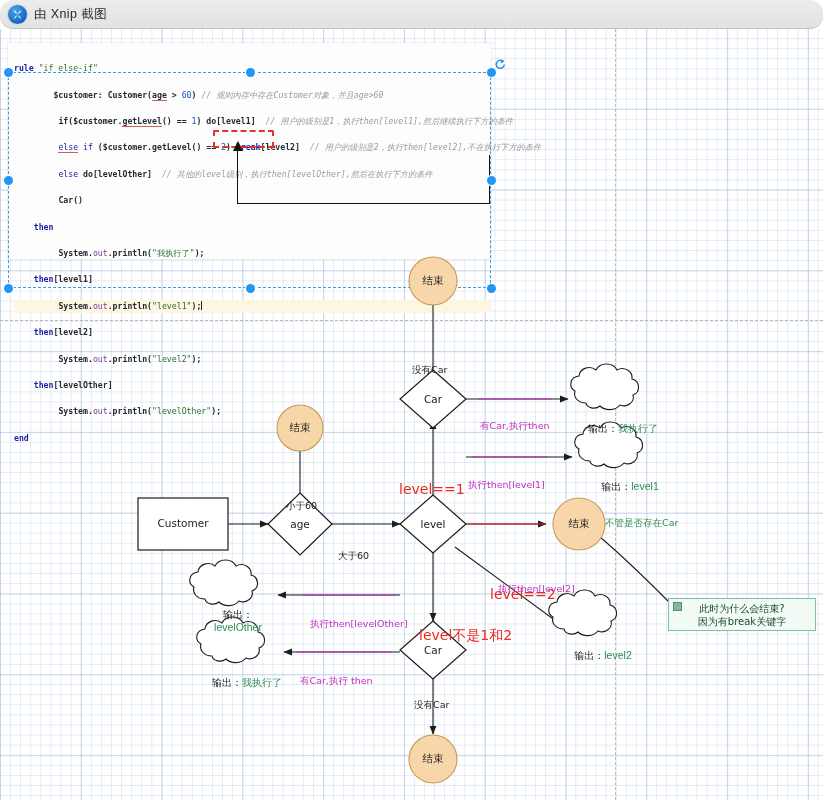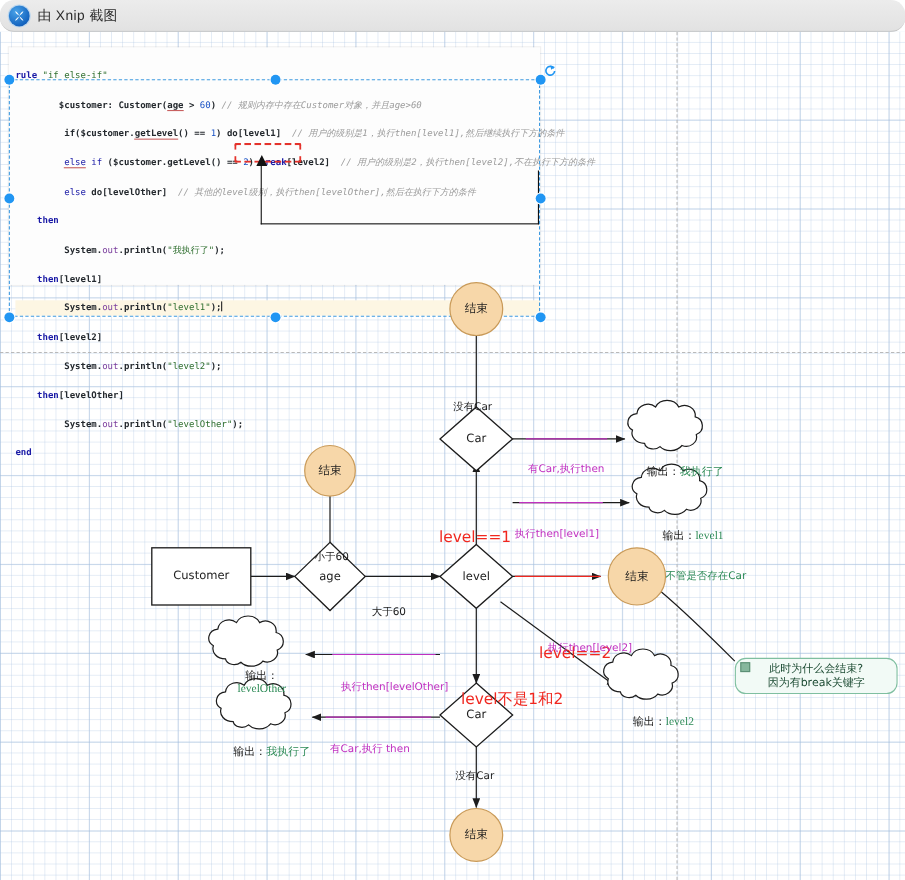--- a/index.html
+++ b/index.html
@@ -114,27 +114,27 @@
     font-family:"DejaVu Sans","Liberation Sans",sans-serif;
   }
   .lab-black{color:#1c1c1c;}
   .lab-magenta{color:#c030c0;}
   .lab-red{color:#f0271f;font-size:14px;}
   .lab-green{color:#2e8b57;}
   .cloud-txt{
     position:absolute;font-size:10px;color:#1c1c1c;text-align:center;
     font-family:"DejaVu Sans","Liberation Sans",sans-serif;white-space:nowrap;
   }
-  .cloud-txt .g{color:#2e8b57;font-family:Liberation Serif, serif;font-size:10.5px;}
+  .cloud-txt .g{color:#2e8b57;font-family:Liberation Sans, sans-serif;font-size:10.5px;}
   .cloud-txt .g2{color:#2e8b57;font-family:"DejaVu Sans","Liberation Sans",sans-serif;}
 
   
   #note-green{
     position:absolute;left:668px;top:569px;width:148px;height:33px;
-    background:#f2faf6;border:1px solid #7fbfa0;border-radius:10px;
+    background:#f2faf6;border:1px solid #7fbfa0;border-radius:0;
     box-sizing:border-box;
     display:flex;align-items:center;justify-content:center;
   }
   #note-green .t{
     font-size:10px;line-height:13px;color:#1c4b33;text-align:center;
     font-family:"DejaVu Sans","Liberation Sans",sans-serif;
   }
   #note-green .pin{
     position:absolute;left:4px;top:3px;width:7px;height:7px;
     background:#86b79d;border:1px solid #5c8f76;
@@ -157,20 +157,21 @@
   <div class="pagebreak-v" style="left:615px;"></div>
   <div class="pagebreak-h" style="top:291px;"></div>
 
   <div id="codeobj">
     <div id="code">
 <div class="ln"><span class="kw">rule</span> <span class="str">"if else-if"</span></div>
 <div class="ln"><span class="dotleader">        </span><span class="fld">$customer</span><span class="fld">: Customer(</span><span class="und fld">age</span><span class="fld"> &gt; </span><span class="num">60</span><span class="fld">)</span> <span class="cmt">// 规则内存中存在Customer对象，并且age&gt;60</span></div>
 <div class="ln"><span class="dotleader">         </span><span class="fld">if($customer.</span><span class="und fld">getLevel</span><span class="fld">()</span> <span class="fld">==</span> <span class="num">1</span><span class="fld">) do[level1]</span>  <span class="cmt">// 用户的级别是1，执行then[level1],然后继续执行下方的条件</span></div>
 <div class="ln"><span class="dotleader">         </span><span class="und kw2">else</span> <span class="kw2">if</span> <span class="fld">($customer.getLevel() ==</span> <span class="num">2</span><span class="fld">)</span> <span class="brk">break</span><span class="fld">[level2]</span>  <span class="cmt">// 用户的级别是2，执行then[level2],不在执行下方的条件</span></div>
 <div class="ln"><span class="dotleader">         </span><span class="kw2">else</span> <span class="fld">do[levelOther]</span>  <span class="cmt">// 其他的level级别，执行then[levelOther],然后在执行下方的条件</span></div>
+<div class="ln"><span class="dotleader">         </span><span class="fld">Car()</span></div>
 <div class="ln"><span class="dotleader">    </span><span class="kw">then</span></div>
 <div class="ln"><span class="dotleader">         </span><span class="fld">System.</span><span class="ital">out</span><span class="fld">.println(</span><span class="str">"我执行了"</span><span class="fld">);</span></div>
 <div class="ln"><span class="dotleader">    </span><span class="kw">then</span><span class="fld">[level1]</span></div>
 <div class="ln hl"><span class="dotleader">         </span><span class="fld">System.</span><span class="ital">out</span><span class="fld">.println(</span><span class="str">"level1"</span><span class="fld">);</span><span class="cursor"></span></div>
 <div class="ln"><span class="dotleader">    </span><span class="kw">then</span><span class="fld">[level2]</span></div>
 <div class="ln"><span class="dotleader">         </span><span class="fld">System.</span><span class="ital">out</span><span class="fld">.println(</span><span class="str">"level2"</span><span class="fld">);</span></div>
 <div class="ln"><span class="dotleader">    </span><span class="kw">then</span><span class="fld">[levelOther]</span></div>
 <div class="ln"><span class="dotleader">         </span><span class="fld">System.</span><span class="ital">out</span><span class="fld">.println(</span><span class="str">"levelOther"</span><span class="fld">);</span></div>
 <div class="ln"><span class="kw">end</span></div>
     </div>

